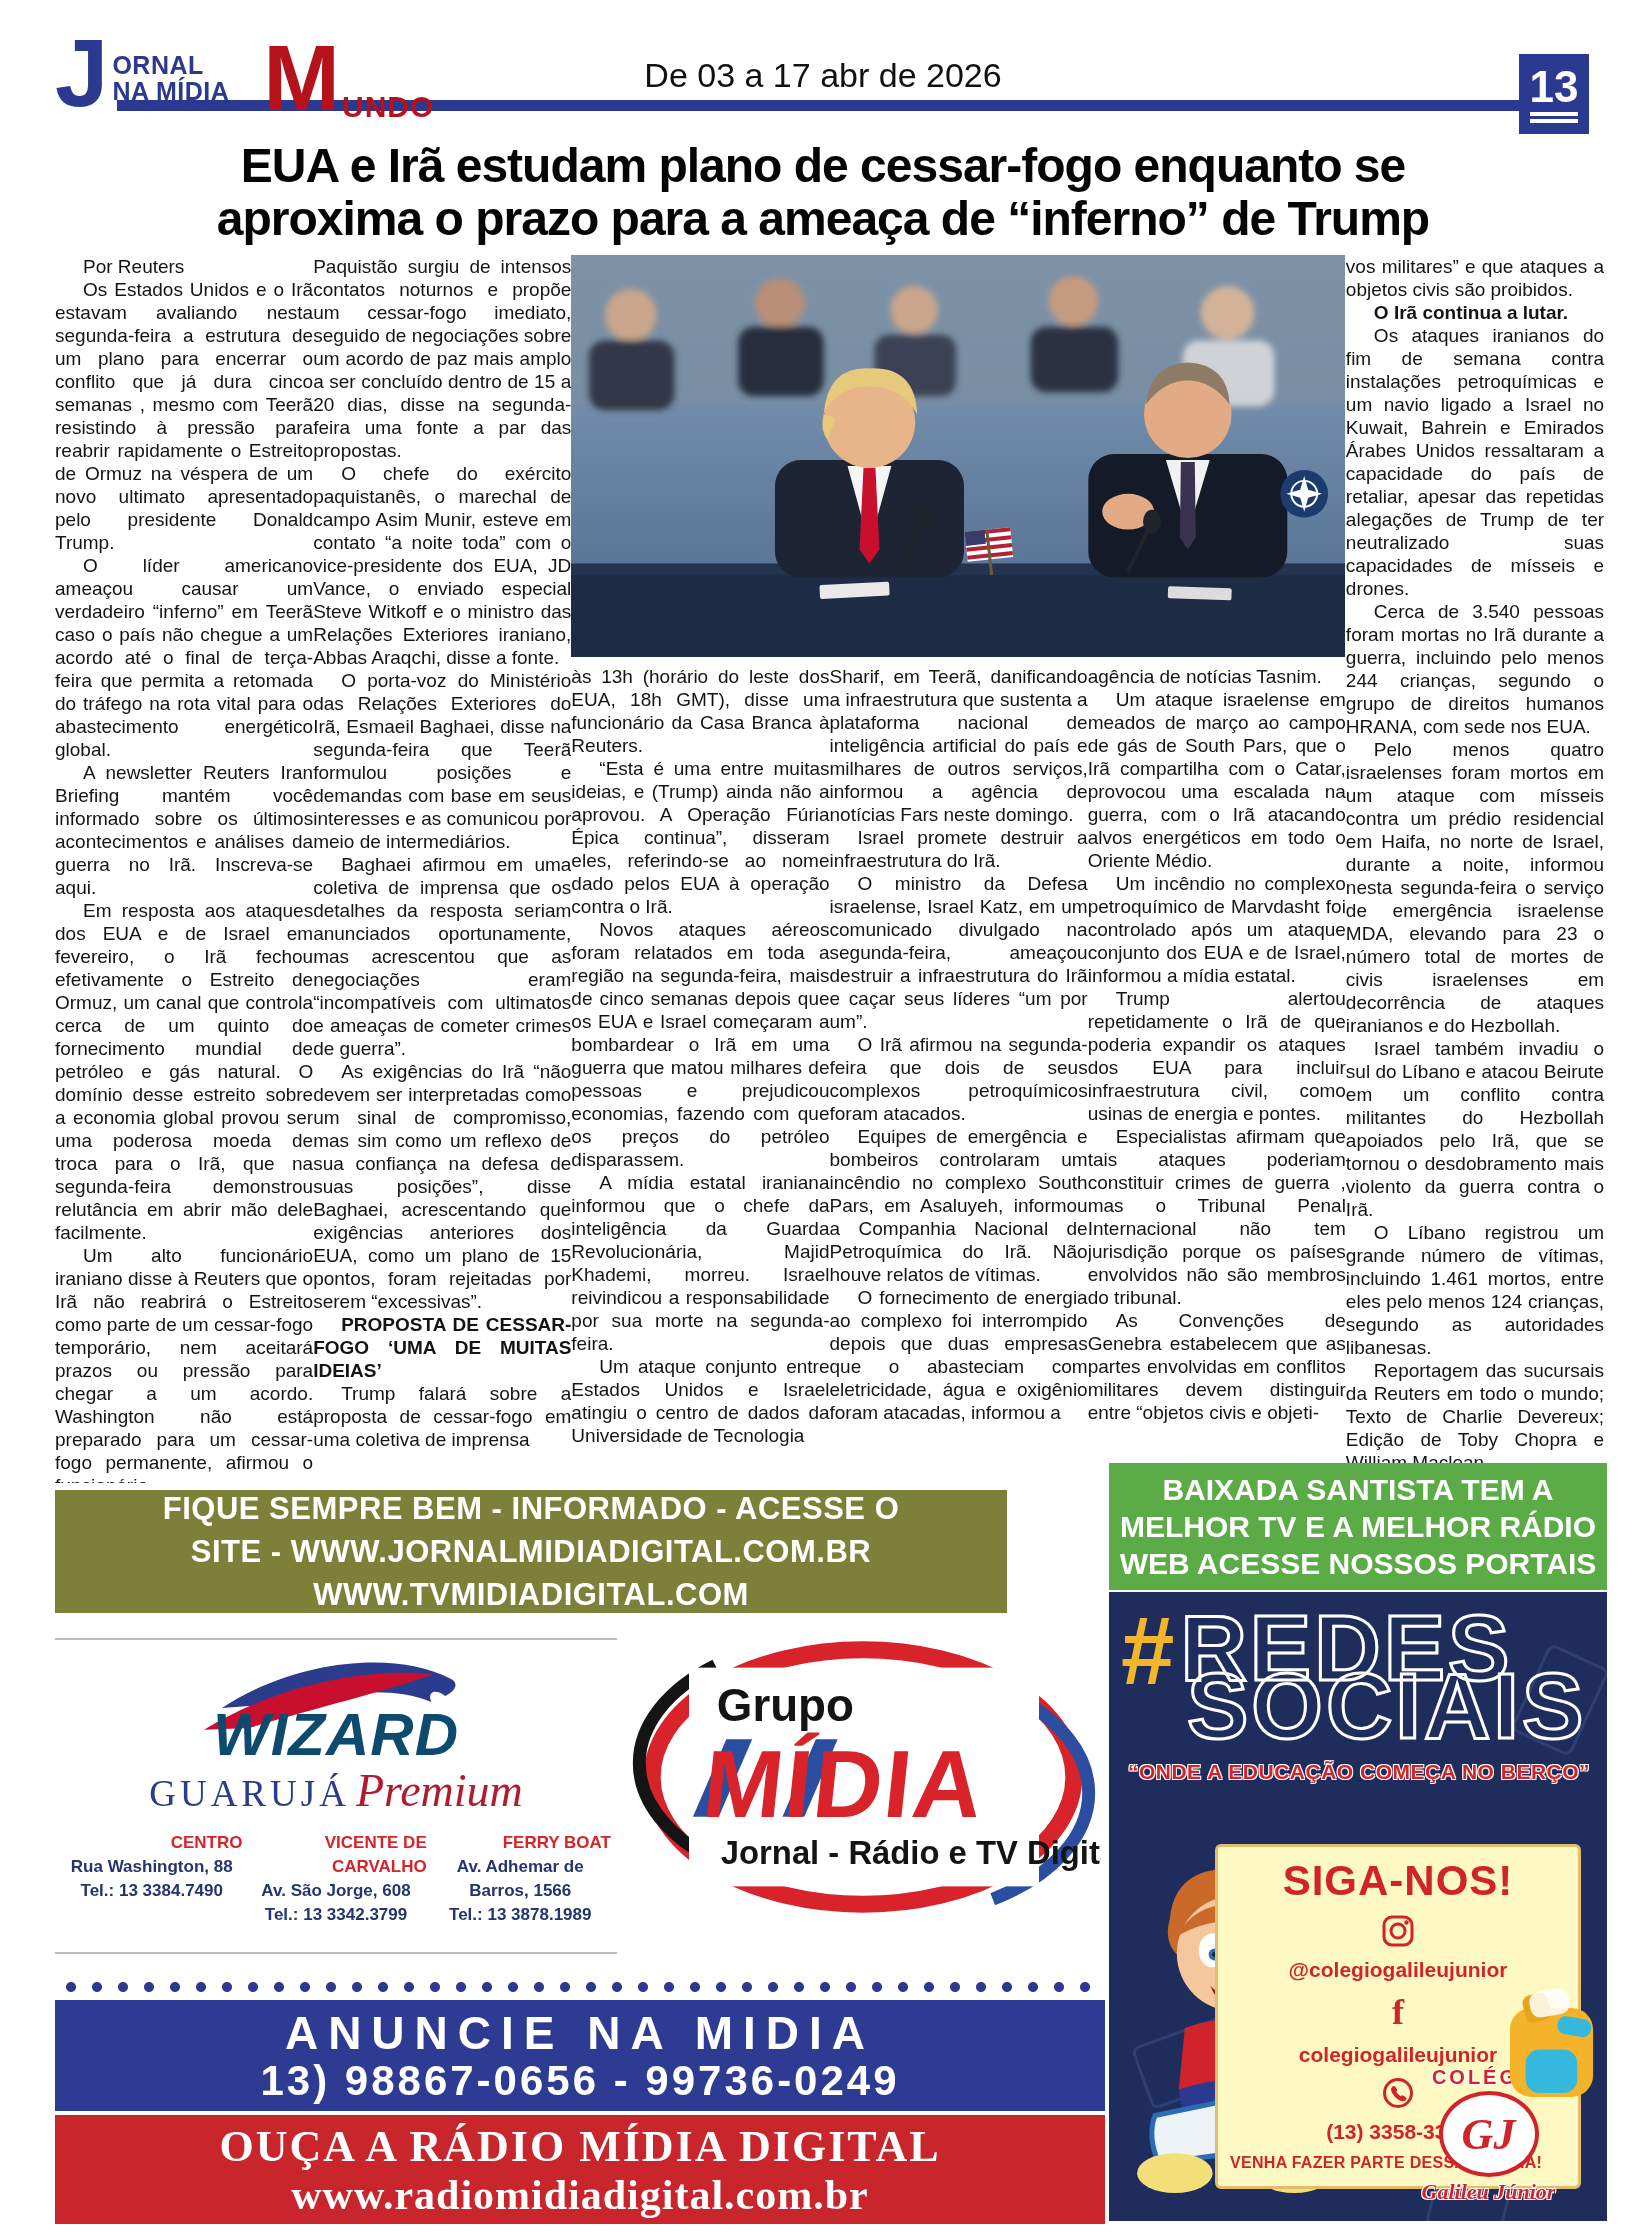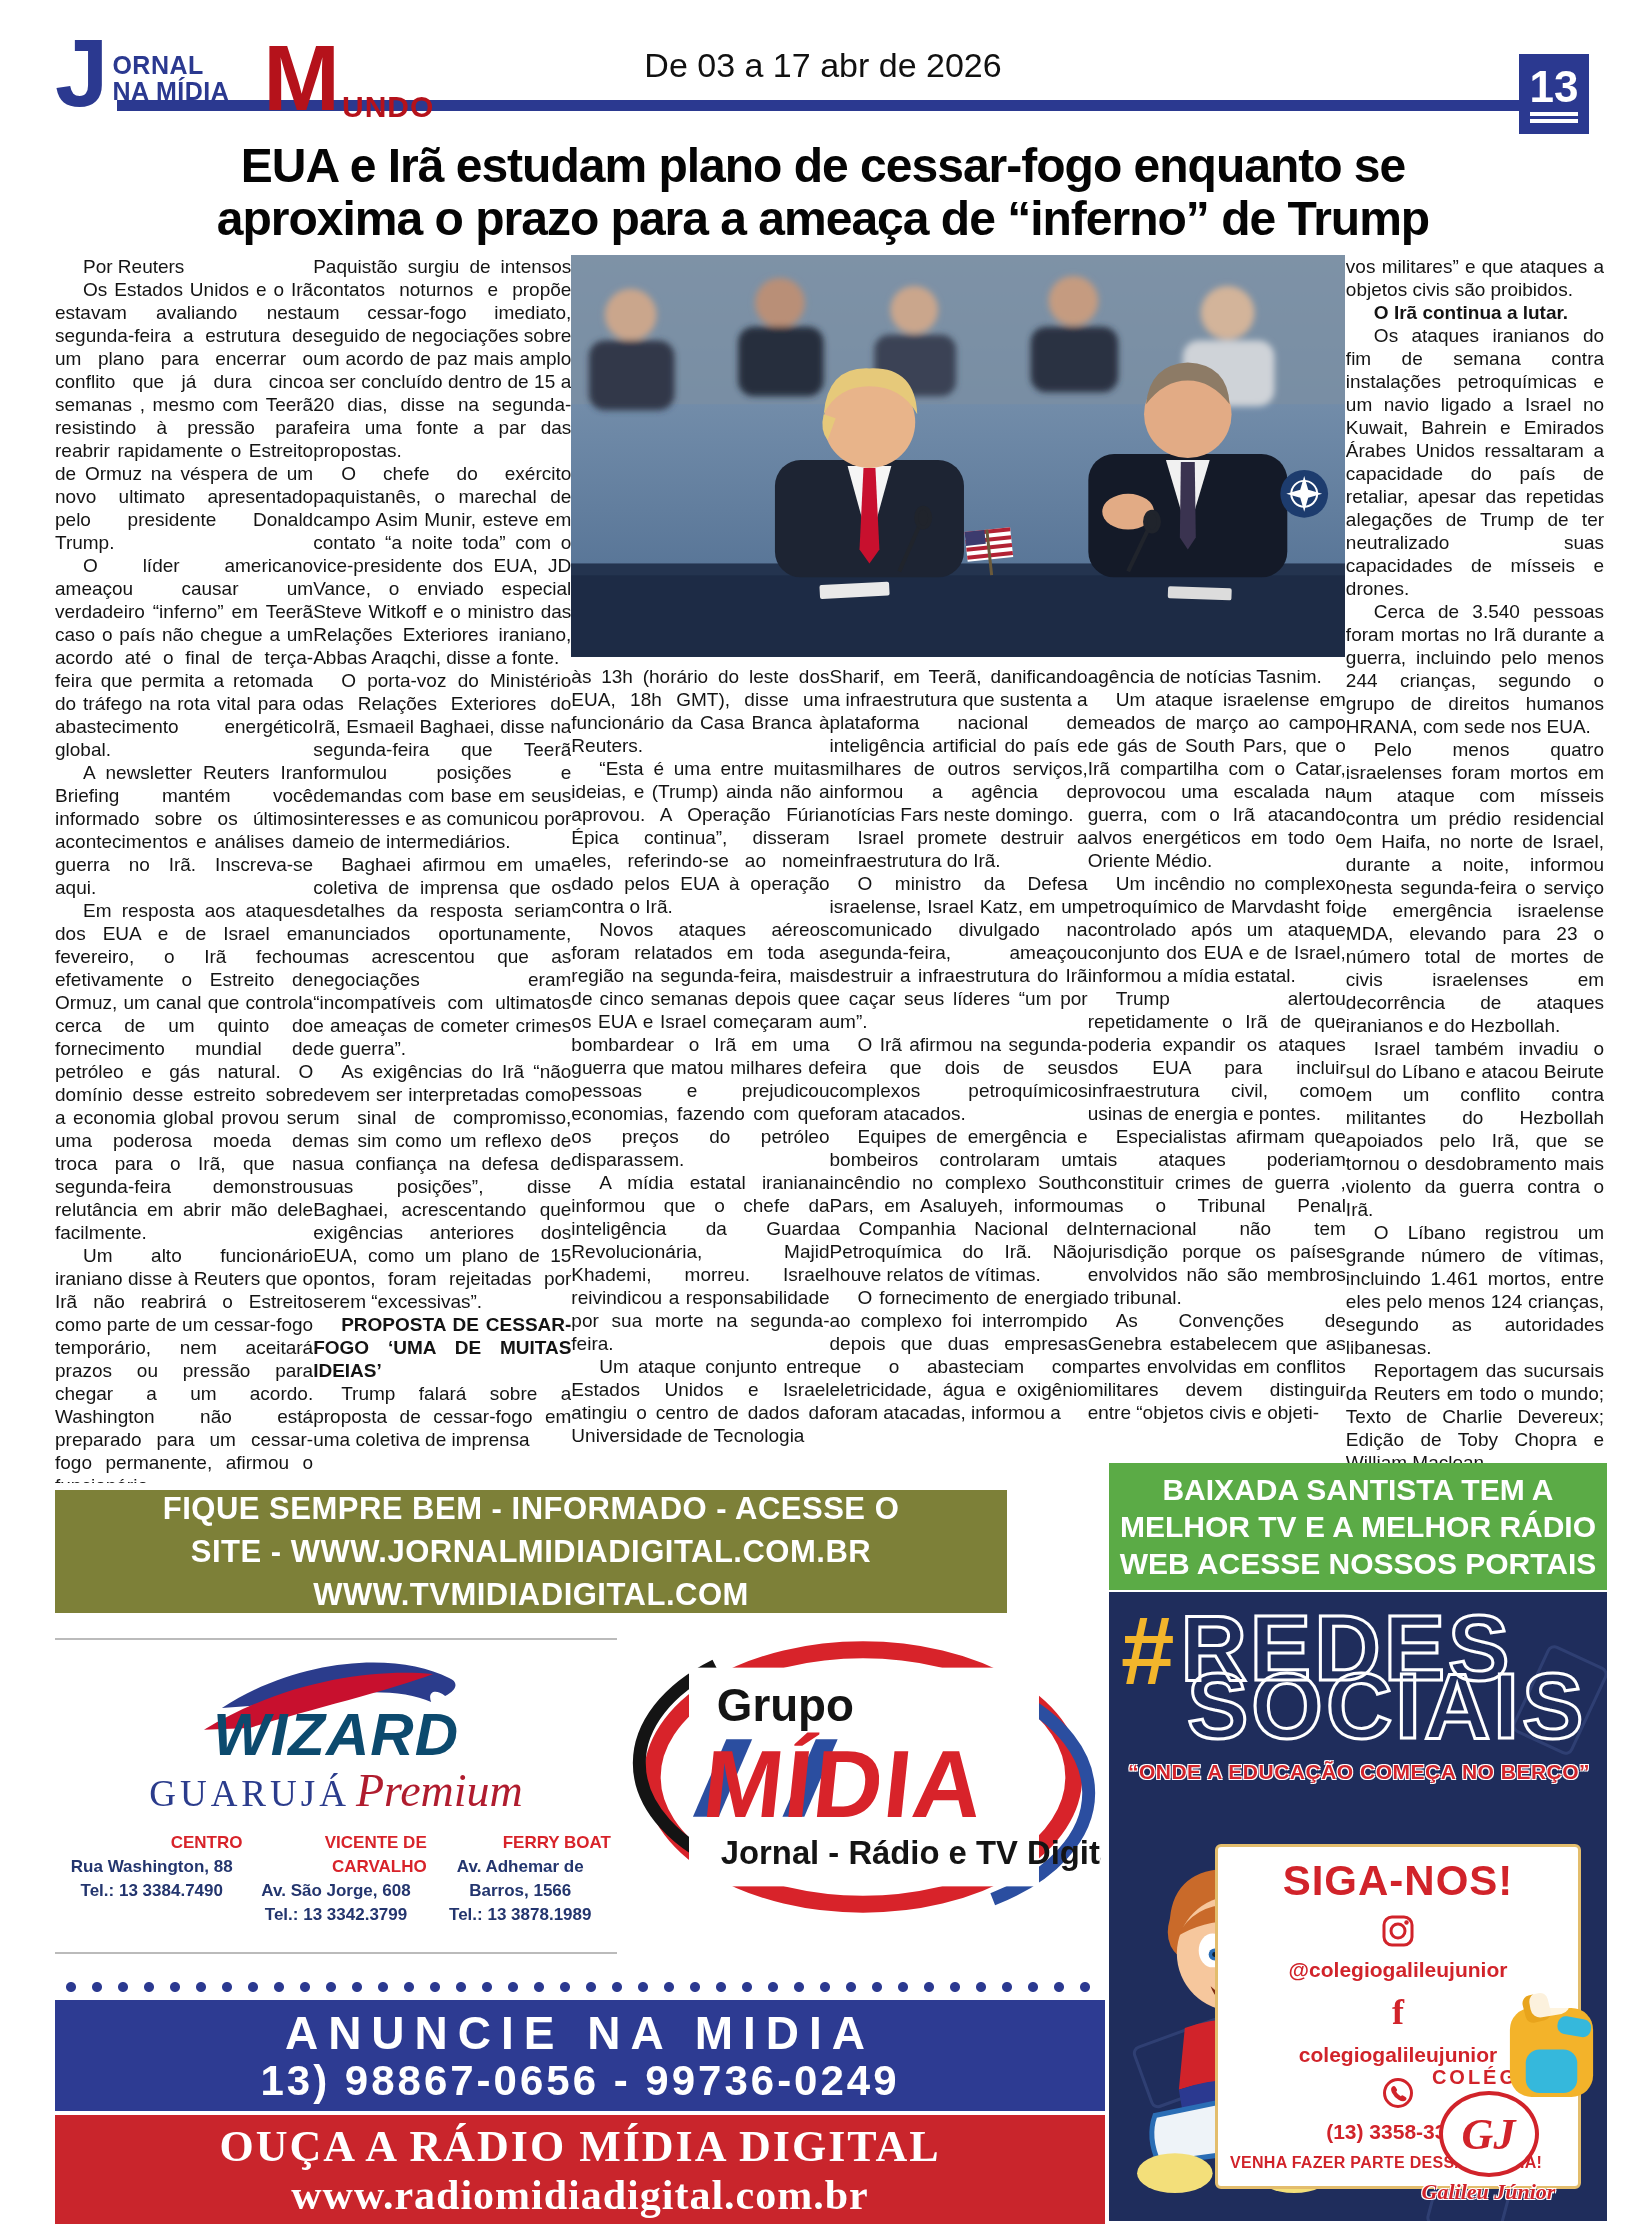--- a/index.html
+++ b/index.html
@@ -8,21 +8,21 @@
 
   
   .masthead{position:absolute;left:0;top:0;width:100%;height:149px;}
   .rule{position:absolute;left:117px;top:100px;width:1405px;height:11px;background:#2b3990;}
   .logo{position:absolute;left:55px;top:30px;display:flex;align-items:flex-start;}
   .logo-j{font-size:96px;font-weight:800;color:#2b3990;line-height:86px;}
   .logo-stack{display:flex;flex-direction:column;margin-left:4px;margin-top:22px;color:#2b3990;
               font-weight:800;font-size:25px;line-height:26px;letter-spacing:0.5px;}
   .logo-m{font-size:92px;font-weight:800;color:#b5121b;line-height:80px;margin-left:34px;margin-top:8px;}
   .logo-undo{font-size:30px;font-weight:800;color:#b5121b;margin-top:60px;margin-left:2px;letter-spacing:1px;}
-  .issue-date{position:absolute;left:0;right:0;top:46px;text-align:center;font-size:34px;color:#111;}
+  .issue-date{position:absolute;left:0;right:0;top:56px;text-align:center;font-size:34px;color:#111;}
   .pagenum{position:absolute;left:1519px;top:54px;width:70px;height:80px;background:#2b3990;
            display:flex;flex-direction:column;align-items:center;justify-content:center;}
   .pagenum span{color:#fff;font-size:44px;font-weight:800;line-height:44px;}
   .pagenum i{display:block;width:48px;height:4px;background:#fff;margin-top:3px;}
 
   
   .headline{position:absolute;left:0;right:0;top:139px;margin:0;text-align:center;
             font-size:48px;line-height:53px;font-weight:800;color:#050505;letter-spacing:-1px;}
 
   
@@ -69,21 +69,21 @@
   .redes-row1{display:flex;align-items:flex-start;}
   .hash{color:#f2b52b;font-size:96px;font-weight:800;line-height:86px;}
   .outline-text{font-weight:800;letter-spacing:3px;color:#fff;line-height:80px;}
   @supports (-webkit-text-stroke: 2px white){
     .outline-text{color:transparent;-webkit-text-stroke:3px #fff;}
   }
   .redes1{font-size:92px;margin-left:6px;}
   .redes2{font-size:92px;margin-left:66px;margin-top:-28px;}
   .slogan{margin-top:14px;text-align:center;color:#d1232a;font-weight:800;font-size:21px;letter-spacing:0.5px;
           text-shadow:-1px -1px 0 #fff,1px -1px 0 #fff,-1px 1px 0 #fff,1px 1px 0 #fff;}
-  .follow-panel{position:absolute;right:26px;top:252px;width:366px;background:#ffffff;border:3px solid #e3bd6c;
+  .follow-panel{position:absolute;right:26px;top:252px;width:366px;background:#fef9c3;border:3px solid #e3bd6c;
                 border-radius:6px;padding:10px 12px 14px;box-sizing:border-box;z-index:2;}
   .follow-title{color:#d1232a;font-size:42px;font-weight:800;text-align:center;letter-spacing:1px;}
   .social-row{display:flex;align-items:center;gap:10px;margin-top:9px;color:#d1232a;font-weight:800;font-size:21px;flex-direction:column;}
   .social-row svg{flex:0 0 auto;}
   .cta{margin-top:10px;color:#d1232a;font-weight:700;font-size:16px;white-space:nowrap;letter-spacing:0.3px;}
   .boy{position:absolute;left:6px;top:267px;z-index:1;}
   .backpack{position:absolute;right:4px;top:396px;z-index:3;}
   .school-logo{position:absolute;right:34px;bottom:16px;width:169px;text-align:center;z-index:2;}
   .school-top{color:#d1232a;font-weight:800;font-size:20px;letter-spacing:3px;
               text-shadow:-1px -1px 0 #fff,1px -1px 0 #fff,-1px 1px 0 #fff,1px 1px 0 #fff;}

